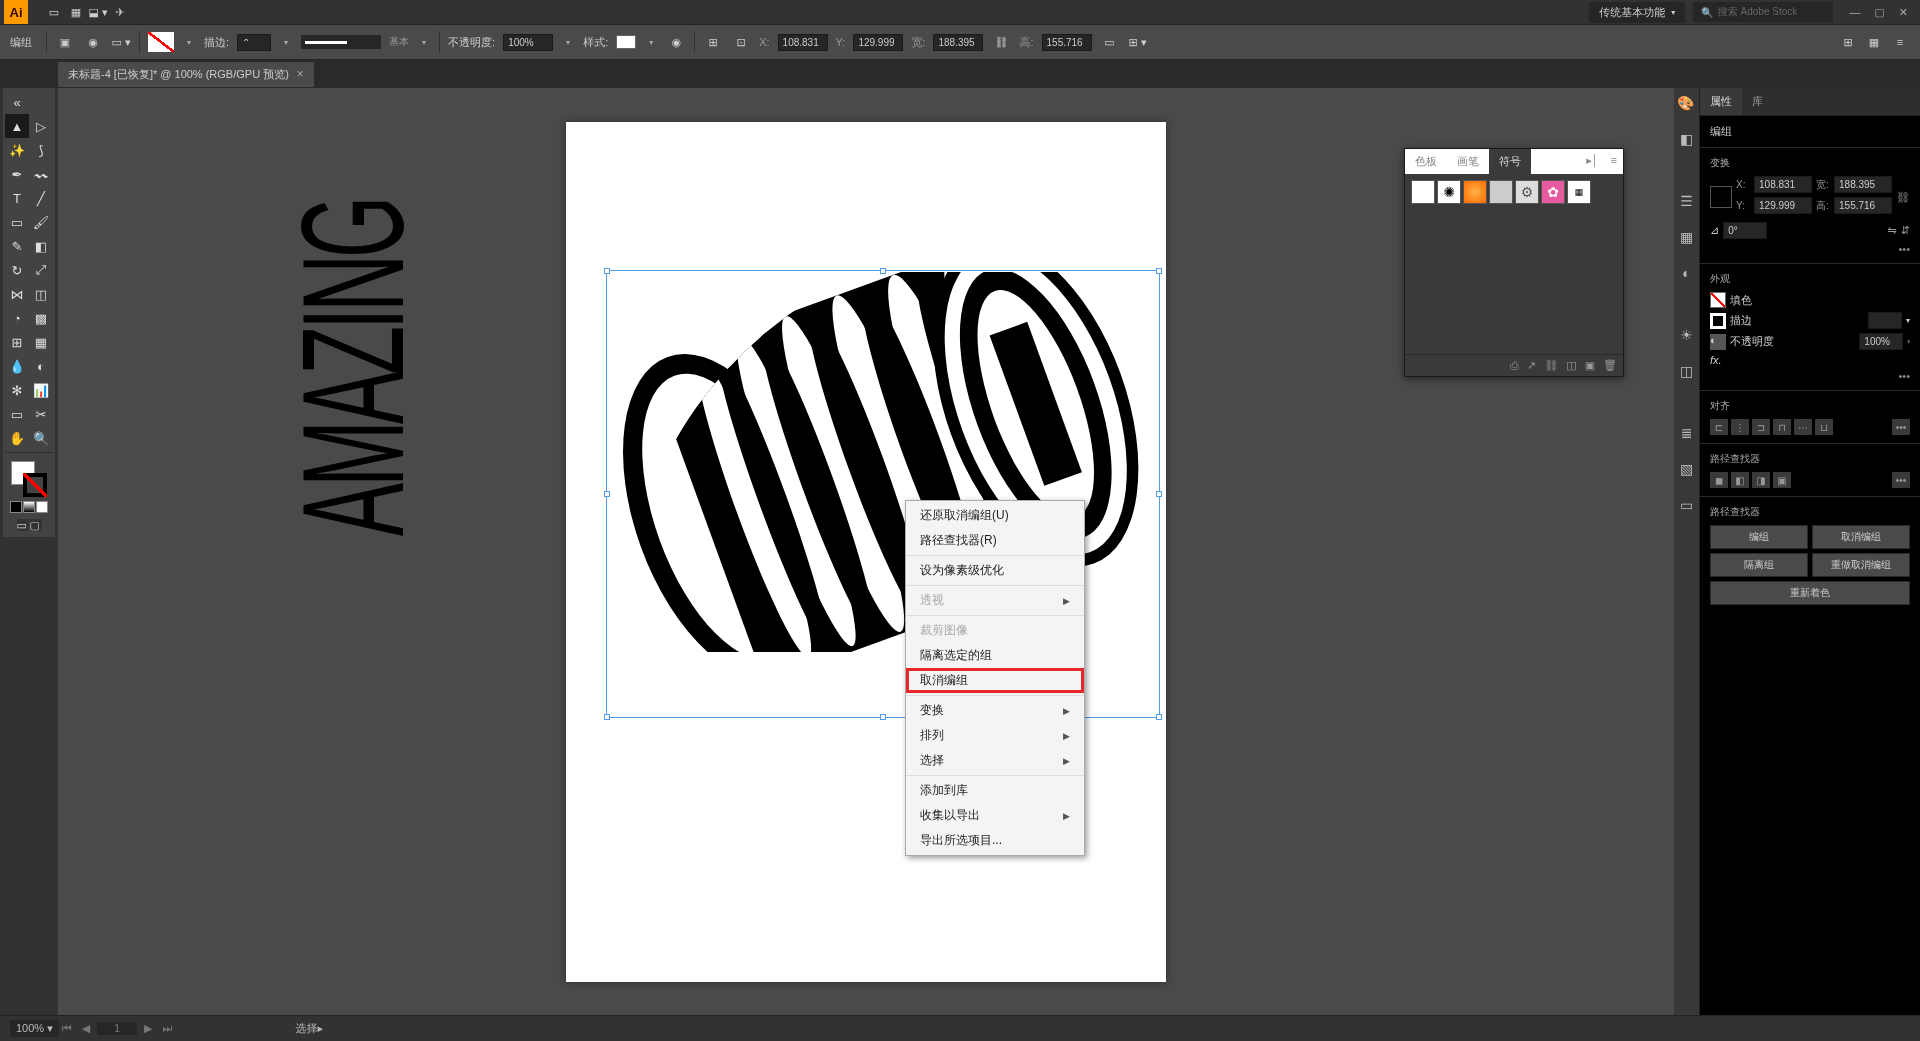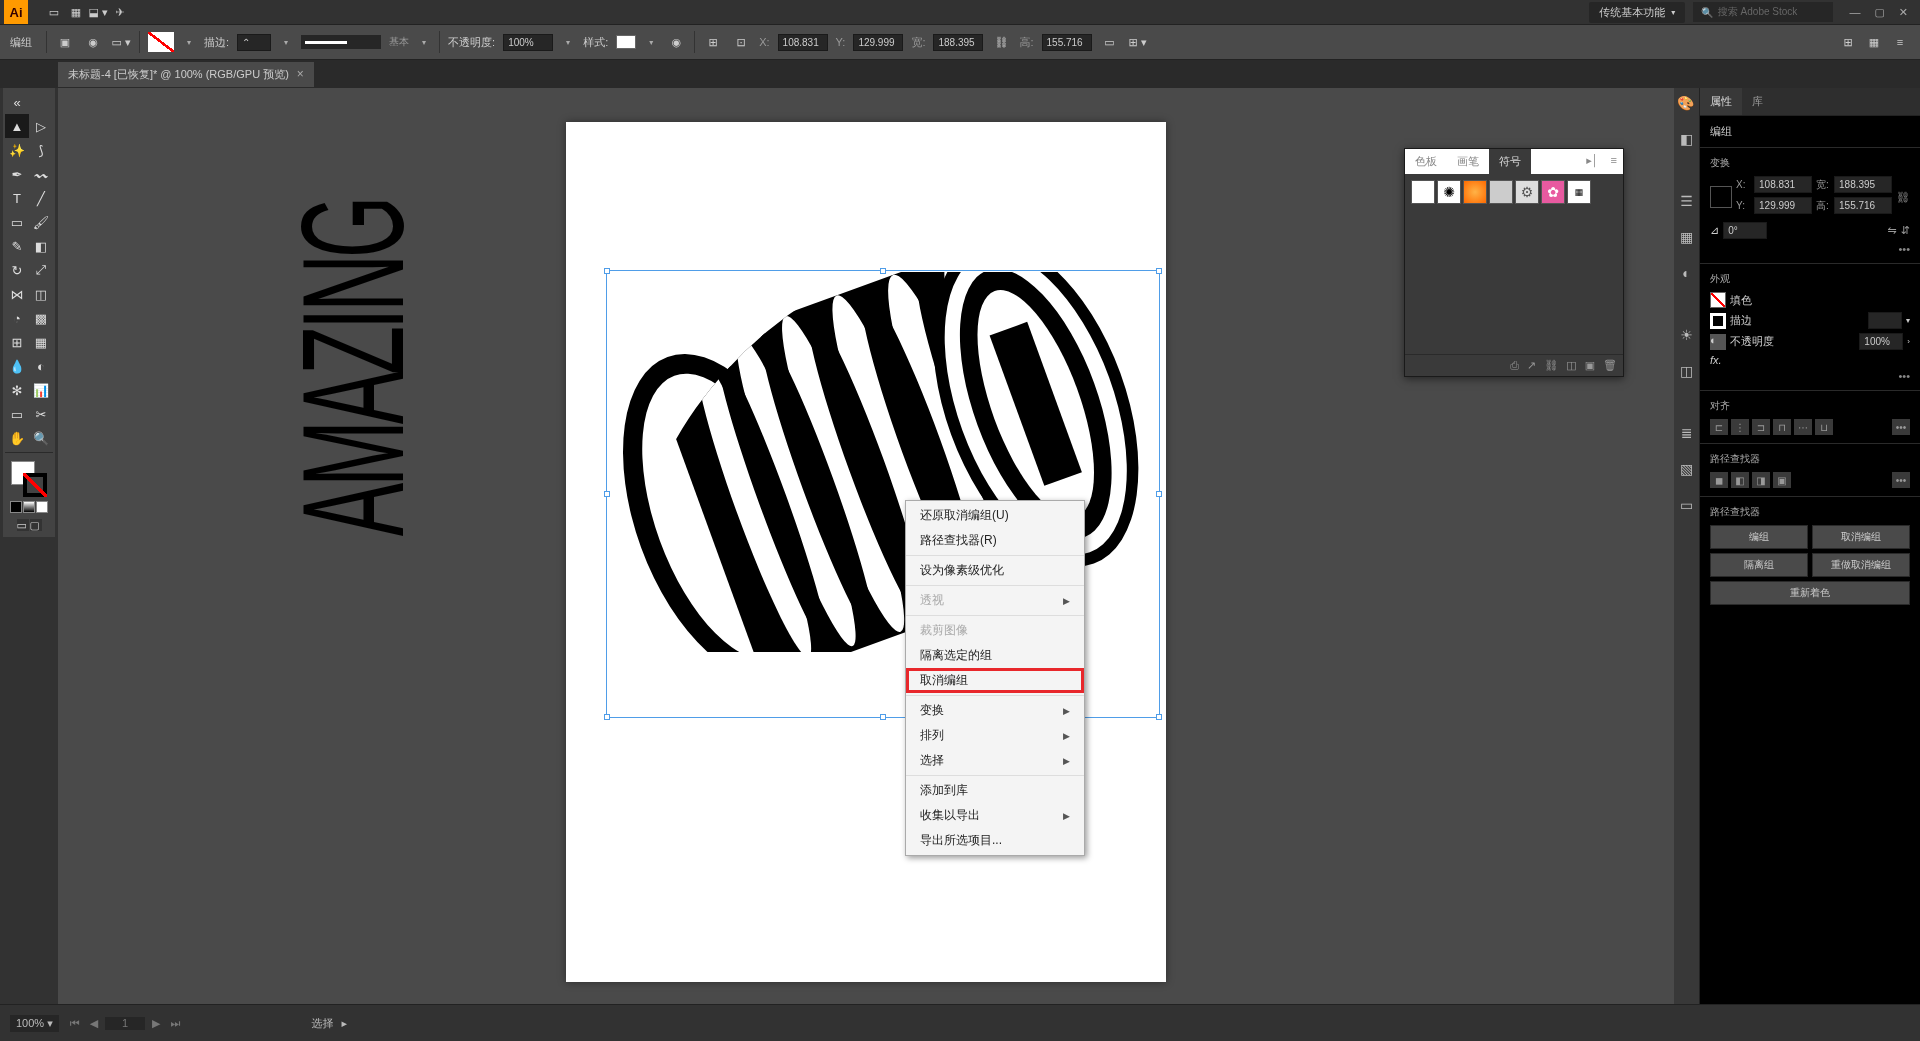--- a/index.html
+++ b/index.html
@@ -64,21 +64,21 @@
 .sym{width:24px;height:24px;border:1px solid #555;background:#444;display:flex;align-items:center;justify-content:center;font-size:14px}
 .fp-footer{display:flex;justify-content:flex-end;gap:8px;padding:4px 6px;border-top:1px solid #2a2a2a;color:#999;font-size:11px}
 .context-menu{position:absolute;left:905px;top:500px;width:180px;background:#f4f4f4;border:1px solid #aaa;box-shadow:2px 2px 6px rgba(0,0,0,.4);color:#222;font-size:12px;padding:2px 0}
 .cm-item{padding:4px 14px;display:flex;justify-content:space-between;align-items:center}
 .cm-item.dis{color:#aaa}
 .cm-item.hl{border:3px solid #e8272b;padding:1px 11px}
 .cm-sep{height:1px;background:#ddd;margin:2px 0}
 .cm-arrow{font-size:9px;color:#555}
 .sel-box{position:absolute;border:1px solid #4f9de8}
 .sel-handle{position:absolute;width:6px;height:6px;background:#fff;border:1px solid #4f9de8}
-.status-bar{position:absolute;bottom:0;left:0;right:0;height:37px;background:#323232;display:flex;align-items:center;padding:0 10px;gap:8px;font-size:11px;color:#bbb;border-top:1px solid #222}
+.status-bar{position:absolute;bottom:0;left:0;right:0;height:26px;background:#323232;display:flex;align-items:center;padding:0 10px;gap:0;font-size:11px;color:#bbb;border-top:1px solid #222}
 .zoom-dd{background:#262626;padding:2px 6px}
 .nav-btns{display:flex;gap:4px}
 .nav-btns span{color:#777;padding:0 3px}
 .amazing-text{position:absolute;left:-380px;top:200px;font-family:Impact,sans-serif;font-size:80px;letter-spacing:-4px;color:#000;transform:rotate(-90deg) scaleY(1.8);transform-origin:center}
 .cylinder{position:absolute;left:30px;top:150px;width:560px;height:380px}
 svg.cyl{width:100%;height:100%}
 </style>
 </head>
 <body>
 

